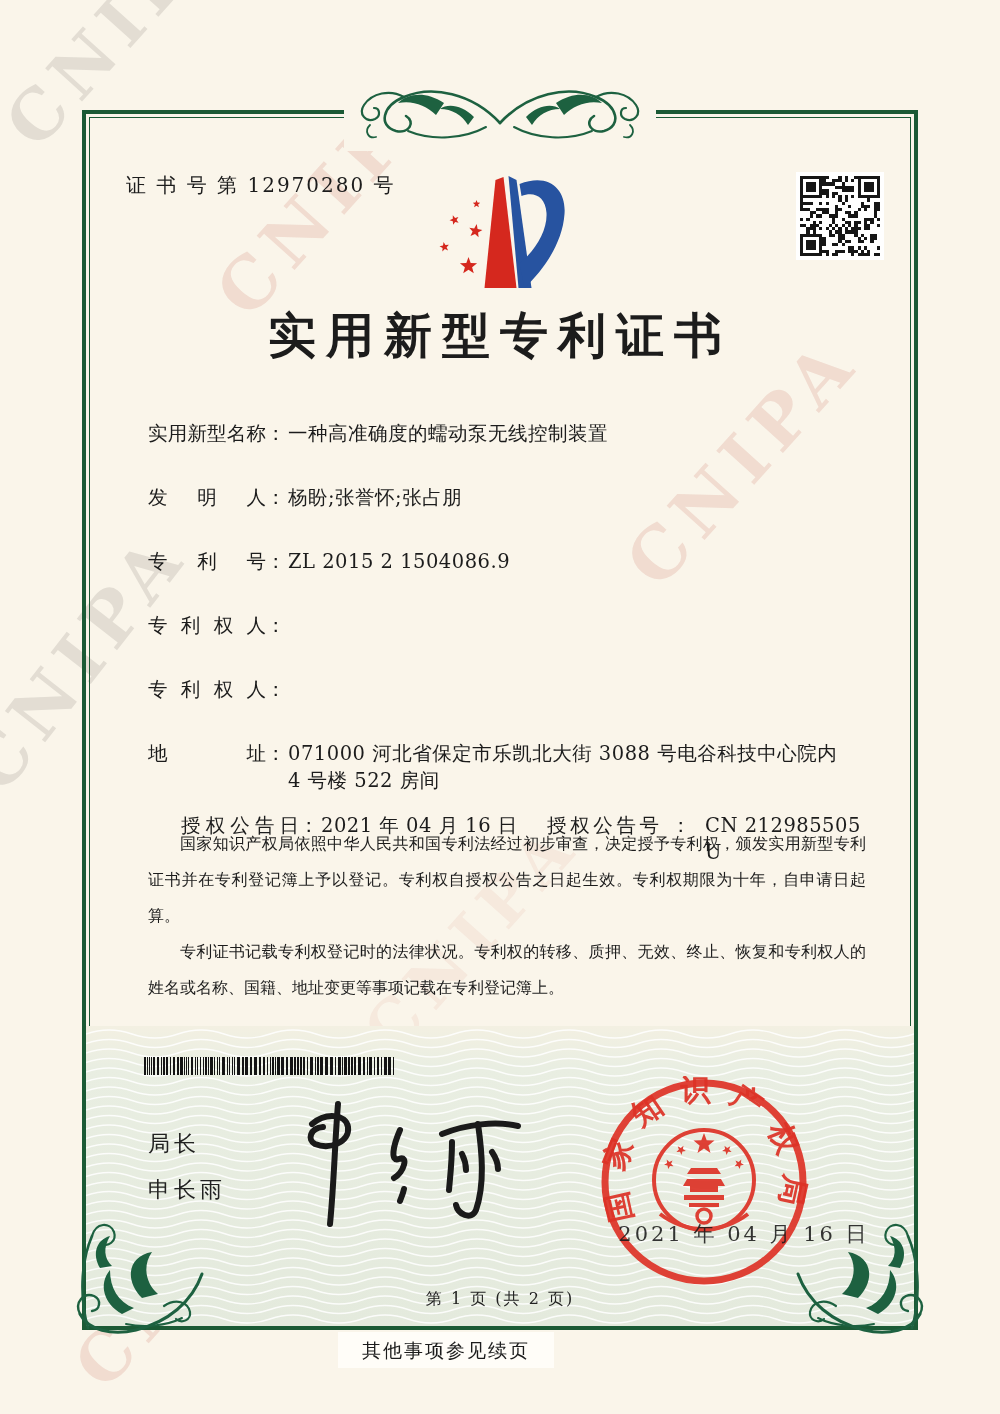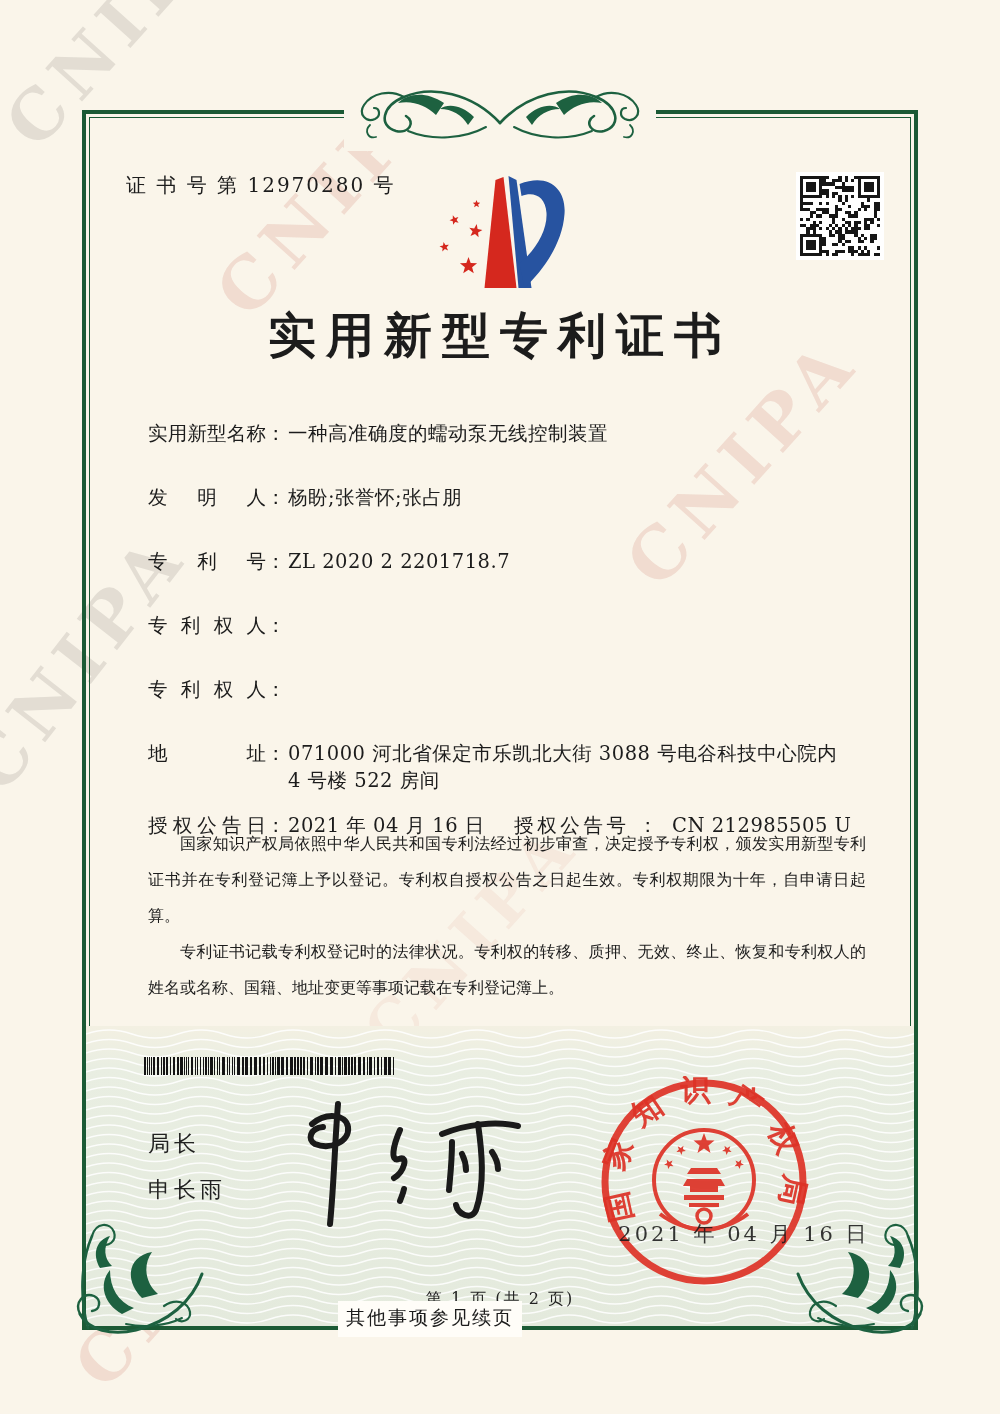--- a/index.html
+++ b/index.html
@@ -34,21 +34,21 @@
   .logo{position:absolute;left:50%;top:52px;transform:translateX(-50%);}
   .title{position:absolute;left:0;right:0;top:190px;text-align:center;
          font-size:48px;font-weight:bold;letter-spacing:10px;}
   
   .fields{position:absolute;left:62px;right:50px;top:306px;font-size:19.5px;}
   .frow{display:flex;margin-bottom:37px;line-height:27px;}
   .frow.addr{margin-bottom:18px;}
   .flabel{display:inline-block;width:118px;text-align:justify;text-align-last:justify;flex:0 0 118px;}
   .fcolon{flex:0 0 22px;}
   .fvalue{flex:1;letter-spacing:.5px;}
-  .grant{position:relative;display:flex;line-height:27px;}
+  .grant{position:relative;display:flex;line-height:27px;margin-left:33px;}
   .grant .g2{position:absolute;left:366px;top:0;display:flex;gap:12px;}
   .grant .g2 .flabel{width:112px;flex:0 0 112px;}
   
   .bodytext{position:absolute;left:62px;right:48px;top:712px;
             font-size:16px;line-height:36px;text-align:justify;
             font-family:"Liberation Serif","DejaVu Serif",serif;}
   .bodytext p{margin:0;text-indent:2em;}
   
   .band{position:absolute;left:0;right:0;bottom:0;height:300px;
         background:linear-gradient(180deg,#f3f0e2 0,#e9eee2 42px,#e4eadd 100%);}
@@ -58,23 +58,23 @@
   .sig-block{position:absolute;left:62px;top:103px;font-size:22px;
              font-family:"Liberation Sans","DejaVu Sans",sans-serif;color:#222;}
   .sig-block div{margin-bottom:16px;letter-spacing:4px;}
   .signature{position:absolute;left:196px;top:68px;}
   .seal{position:absolute;left:512px;top:50px;width:212px;height:212px;}
   .seal-date{position:absolute;left:528px;top:194px;width:260px;text-align:center;
              font-size:21px;letter-spacing:3px;color:rgba(25,25,25,.88);}
   .page-label{position:absolute;left:0;right:0;bottom:16px;text-align:center;
               font-size:16px;letter-spacing:2px;color:#222;}
   
-  .cont-note{position:absolute;left:338px;top:1301px;width:184px;height:36px;
+  .cont-note{position:absolute;left:338px;top:1332px;width:216px;height:36px;
              background:#fffdf8;z-index:2;text-align:center;line-height:36px;
-             font-size:19px;letter-spacing:2px;font-family:Liberation Mono, monospace;}
+             font-size:19px;letter-spacing:2px;}
   .stroke-g{stroke:#1d6140;fill:none;stroke-linecap:round;}
   .fill-g{fill:#1d6140;stroke:none;}
 </style>
 </head>
 <body>
 
 <span class="wm wm-gray" style="left:-30px;top:-15px;font-size:68px;transform:rotate(-48deg);">CNIPA</span>
 <span class="wm wm-pink" style="left:180px;top:150px;font-size:70px;transform:rotate(-48deg);">CNIPA</span>
 <span class="wm wm-pink" style="left:590px;top:420px;font-size:70px;transform:rotate(-48deg);">CNIPA</span>
 <span class="wm wm-gray" style="left:-75px;top:620px;font-size:70px;transform:rotate(-52deg);">CNIPA</span>
@@ -776,21 +776,21 @@
       <span class="fvalue">一种高准确度的蠕动泵无线控制装置</span>
     </div>
     <div class="frow">
       <span class="flabel">发明人</span>
         <span class="fcolon">：</span>
       <span class="fvalue">杨盼;张誉怀;张占朋</span>
     </div>
     <div class="frow">
       <span class="flabel">专利号</span>
         <span class="fcolon">：</span>
-      <span class="fvalue">ZL 2020 2 2201718.7</span>
+      <span class="fvalue">ZL 2015 2 1504086.9</span>
     </div>
     <div class="frow">
       <span class="flabel">专利权人</span>
         <span class="fcolon">：</span>
     </div>
     <div class="frow">
       <span class="flabel">专利权人</span>
         <span class="fcolon">：</span>
     </div>
     <div class="frow addr">

